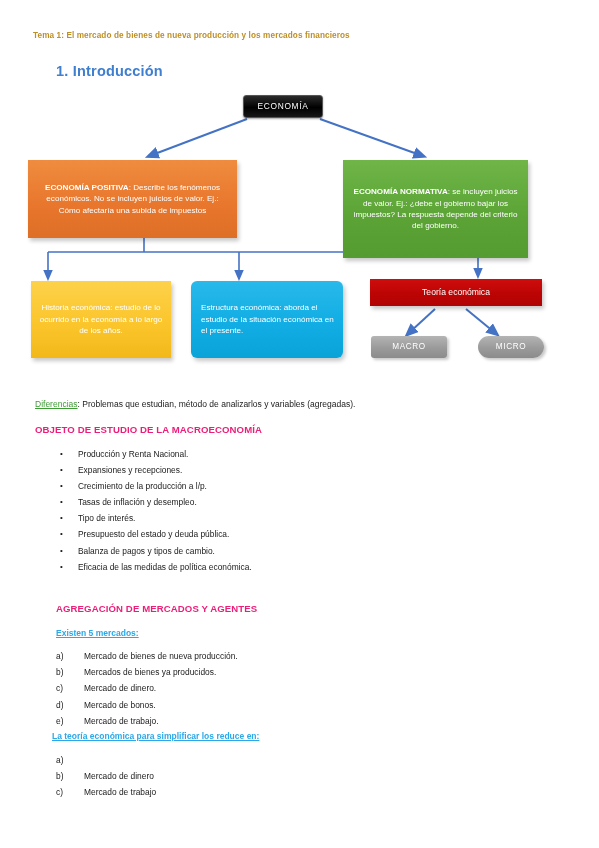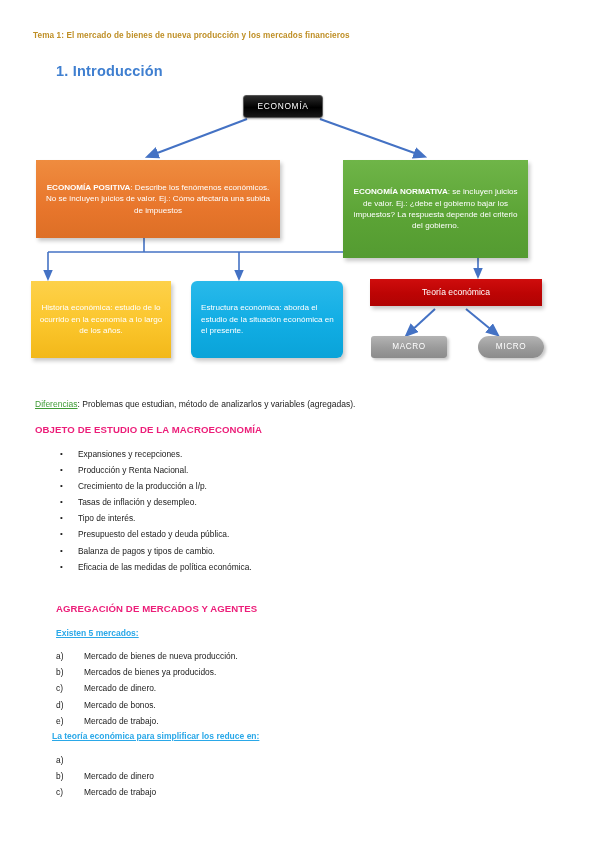--- a/index.html
+++ b/index.html
@@ -78,23 +78,23 @@
     height: 23px;
     background: linear-gradient(180deg, #2b2b2b 0%, #000000 55%, #171717 100%);
     border: 1px solid #555;
     border-radius: 3px;
     font-size: 8.4px;
     letter-spacing: 0.7px;
     box-shadow: 0 1px 2px rgba(0,0,0,0.35);
   }
 
   .node-positiva {
-    left: 36px;
+    left: 28px;
     top: 75px;
-    width: 244px;
+    width: 209px;
     height: 78px;
     background: linear-gradient(180deg, #ef8c3f 0%, #e8762c 60%, #dd6f26 100%);
     font-size: 8.1px;
     box-shadow: 2px 3px 4px rgba(0,0,0,0.22);
   }
   .node-positiva b { font-weight: bold; }
 
   .node-normativa {
     left: 343px;
     top: 75px;
@@ -318,22 +318,22 @@
 
   <div class="body-text">
 
     <div class="line-diferencias">
       <span class="lead">Diferencias</span><span class="rest">: Problemas que estudian, método de analizarlos y variables (agregadas).</span>
     </div>
 
     <div class="heading-pink h-objeto">OBJETO DE ESTUDIO DE LA MACROECONOMÍA</div>
 
     <ul class="bullets">
+      <li>Producción y Renta Nacional.</li>
       <li>Expansiones y recepciones.</li>
-      <li>Producción y Renta Nacional.</li>
       <li>Crecimiento de la producción a l/p.</li>
       <li>Tasas de inflación y desempleo.</li>
       <li>Tipo de interés.</li>
       <li>Presupuesto del estado y deuda pública.</li>
       <li>Balanza de pagos y tipos de cambio.</li>
       <li>Eficacia de las medidas de política económica.</li>
     </ul>
 
     <div class="heading-pink h-agregacion">AGREGACIÓN DE MERCADOS Y AGENTES</div>
 

